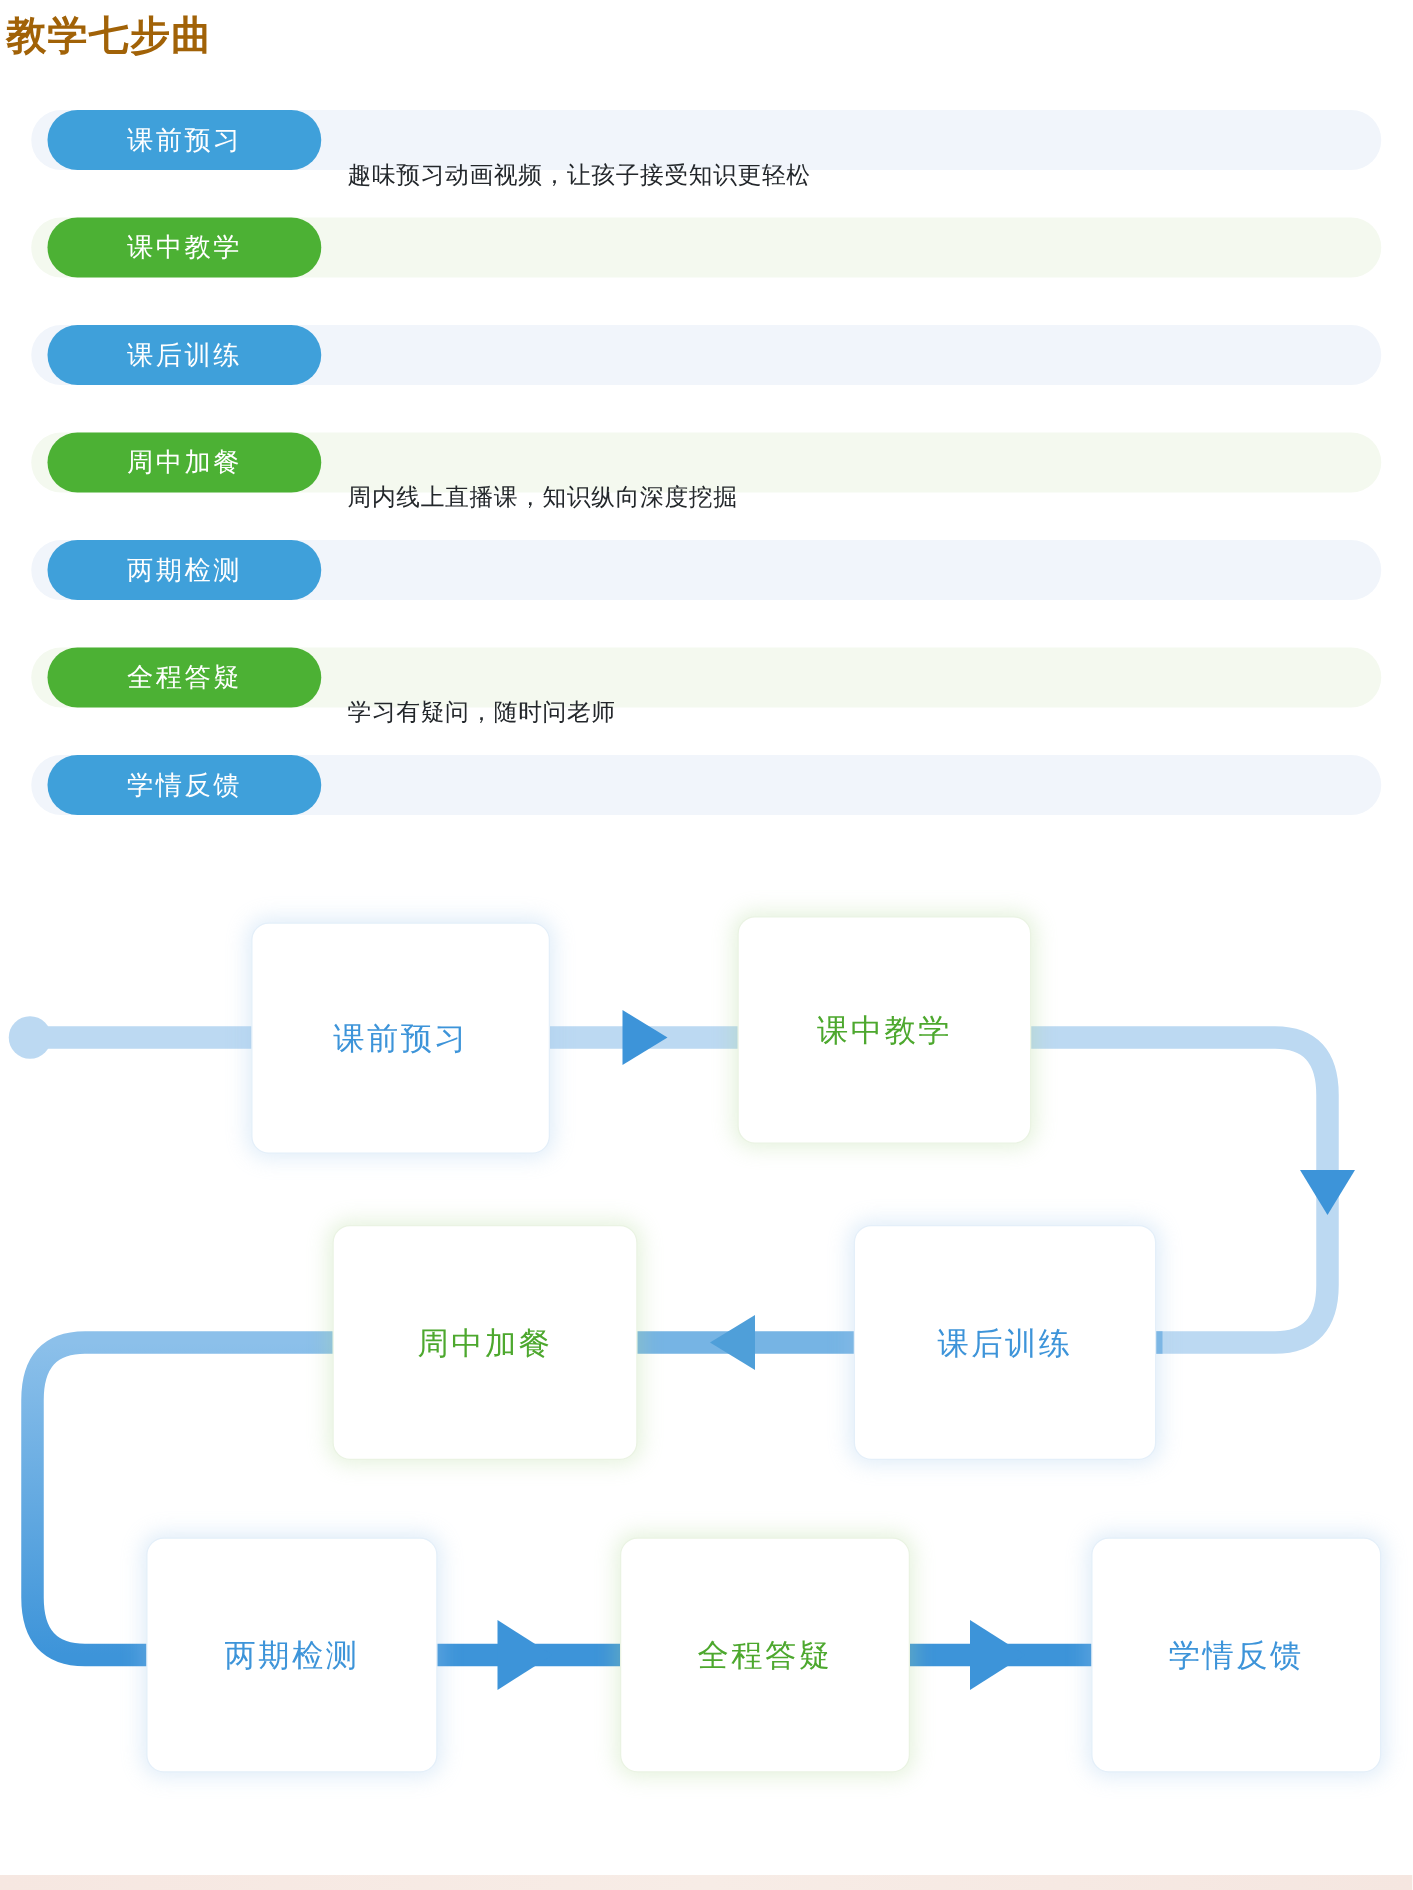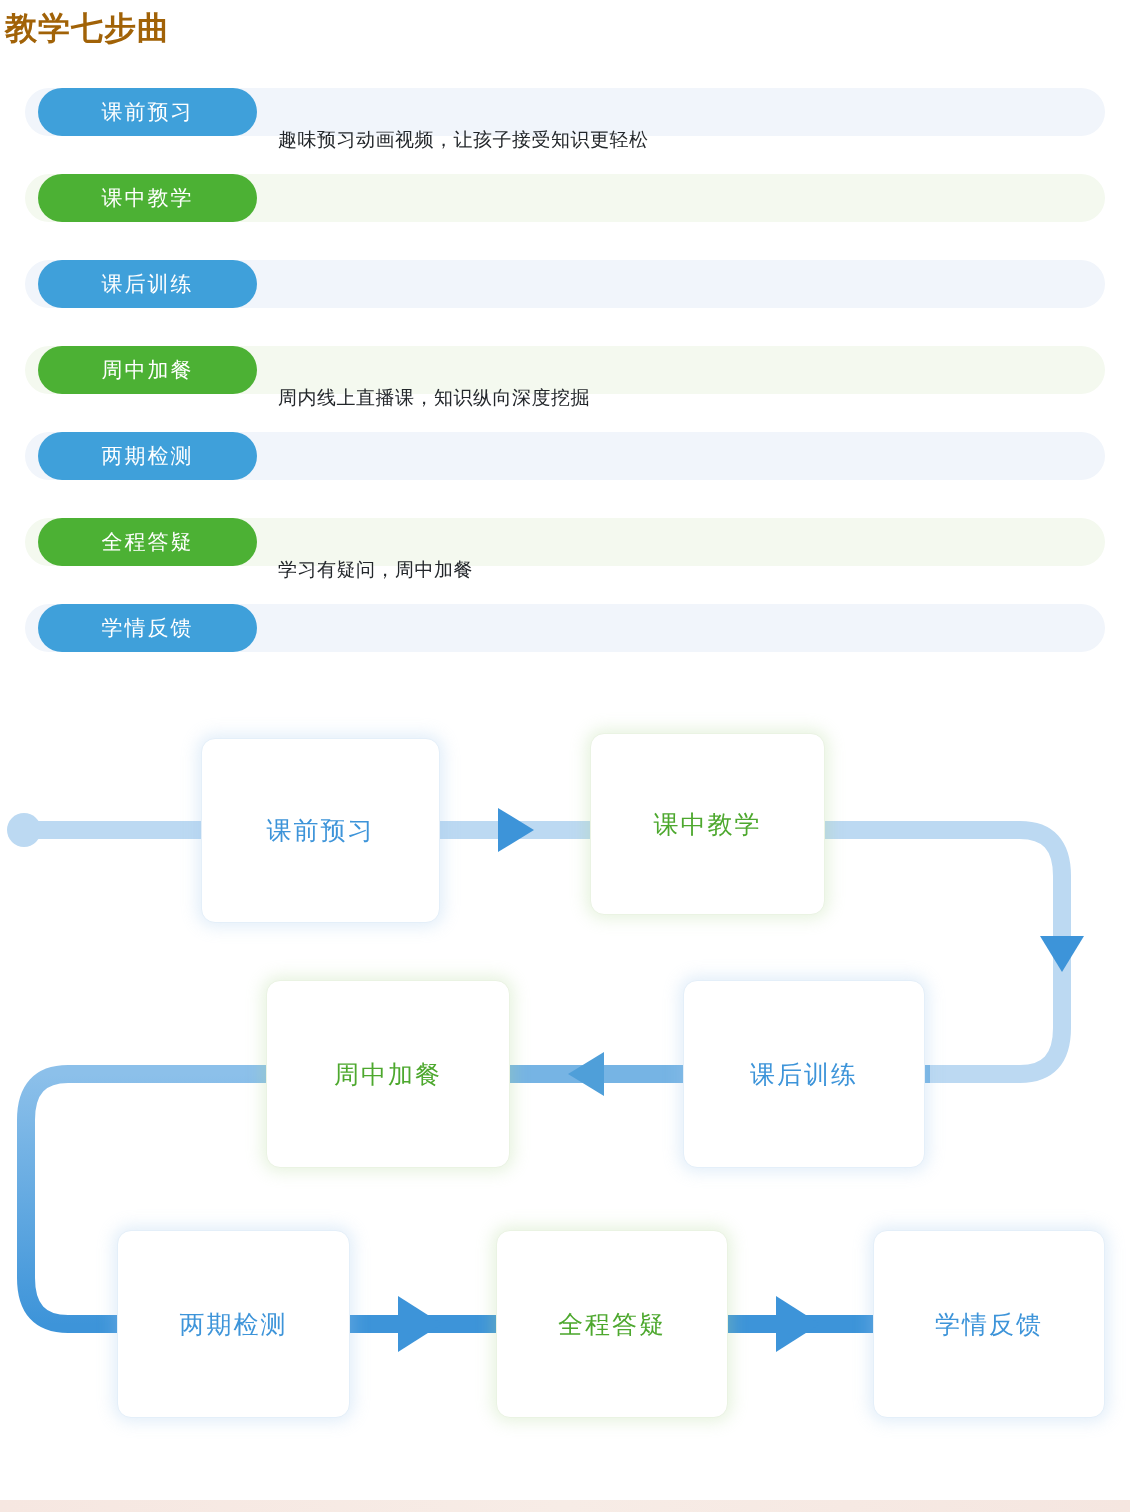--- a/index.html
+++ b/index.html
@@ -158,21 +158,21 @@
     <div class="step-pill pill-green">周中加餐</div>
     <div class="step-desc">周内线上直播课，知识纵向深度挖掘</div>
   </div>
 
   <div class="step-row tint-blue">
     <div class="step-pill pill-blue">两期检测</div>
   </div>
 
   <div class="step-row tint-green">
     <div class="step-pill pill-green">全程答疑</div>
-    <div class="step-desc">学习有疑问，周中加餐</div>
+    <div class="step-desc">学习有疑问，随时问老师</div>
   </div>
 
   <div class="step-row tint-blue">
     <div class="step-pill pill-blue">学情反馈</div>
   </div>
 
 </div>
 
 <div class="flow-wrap">
 

